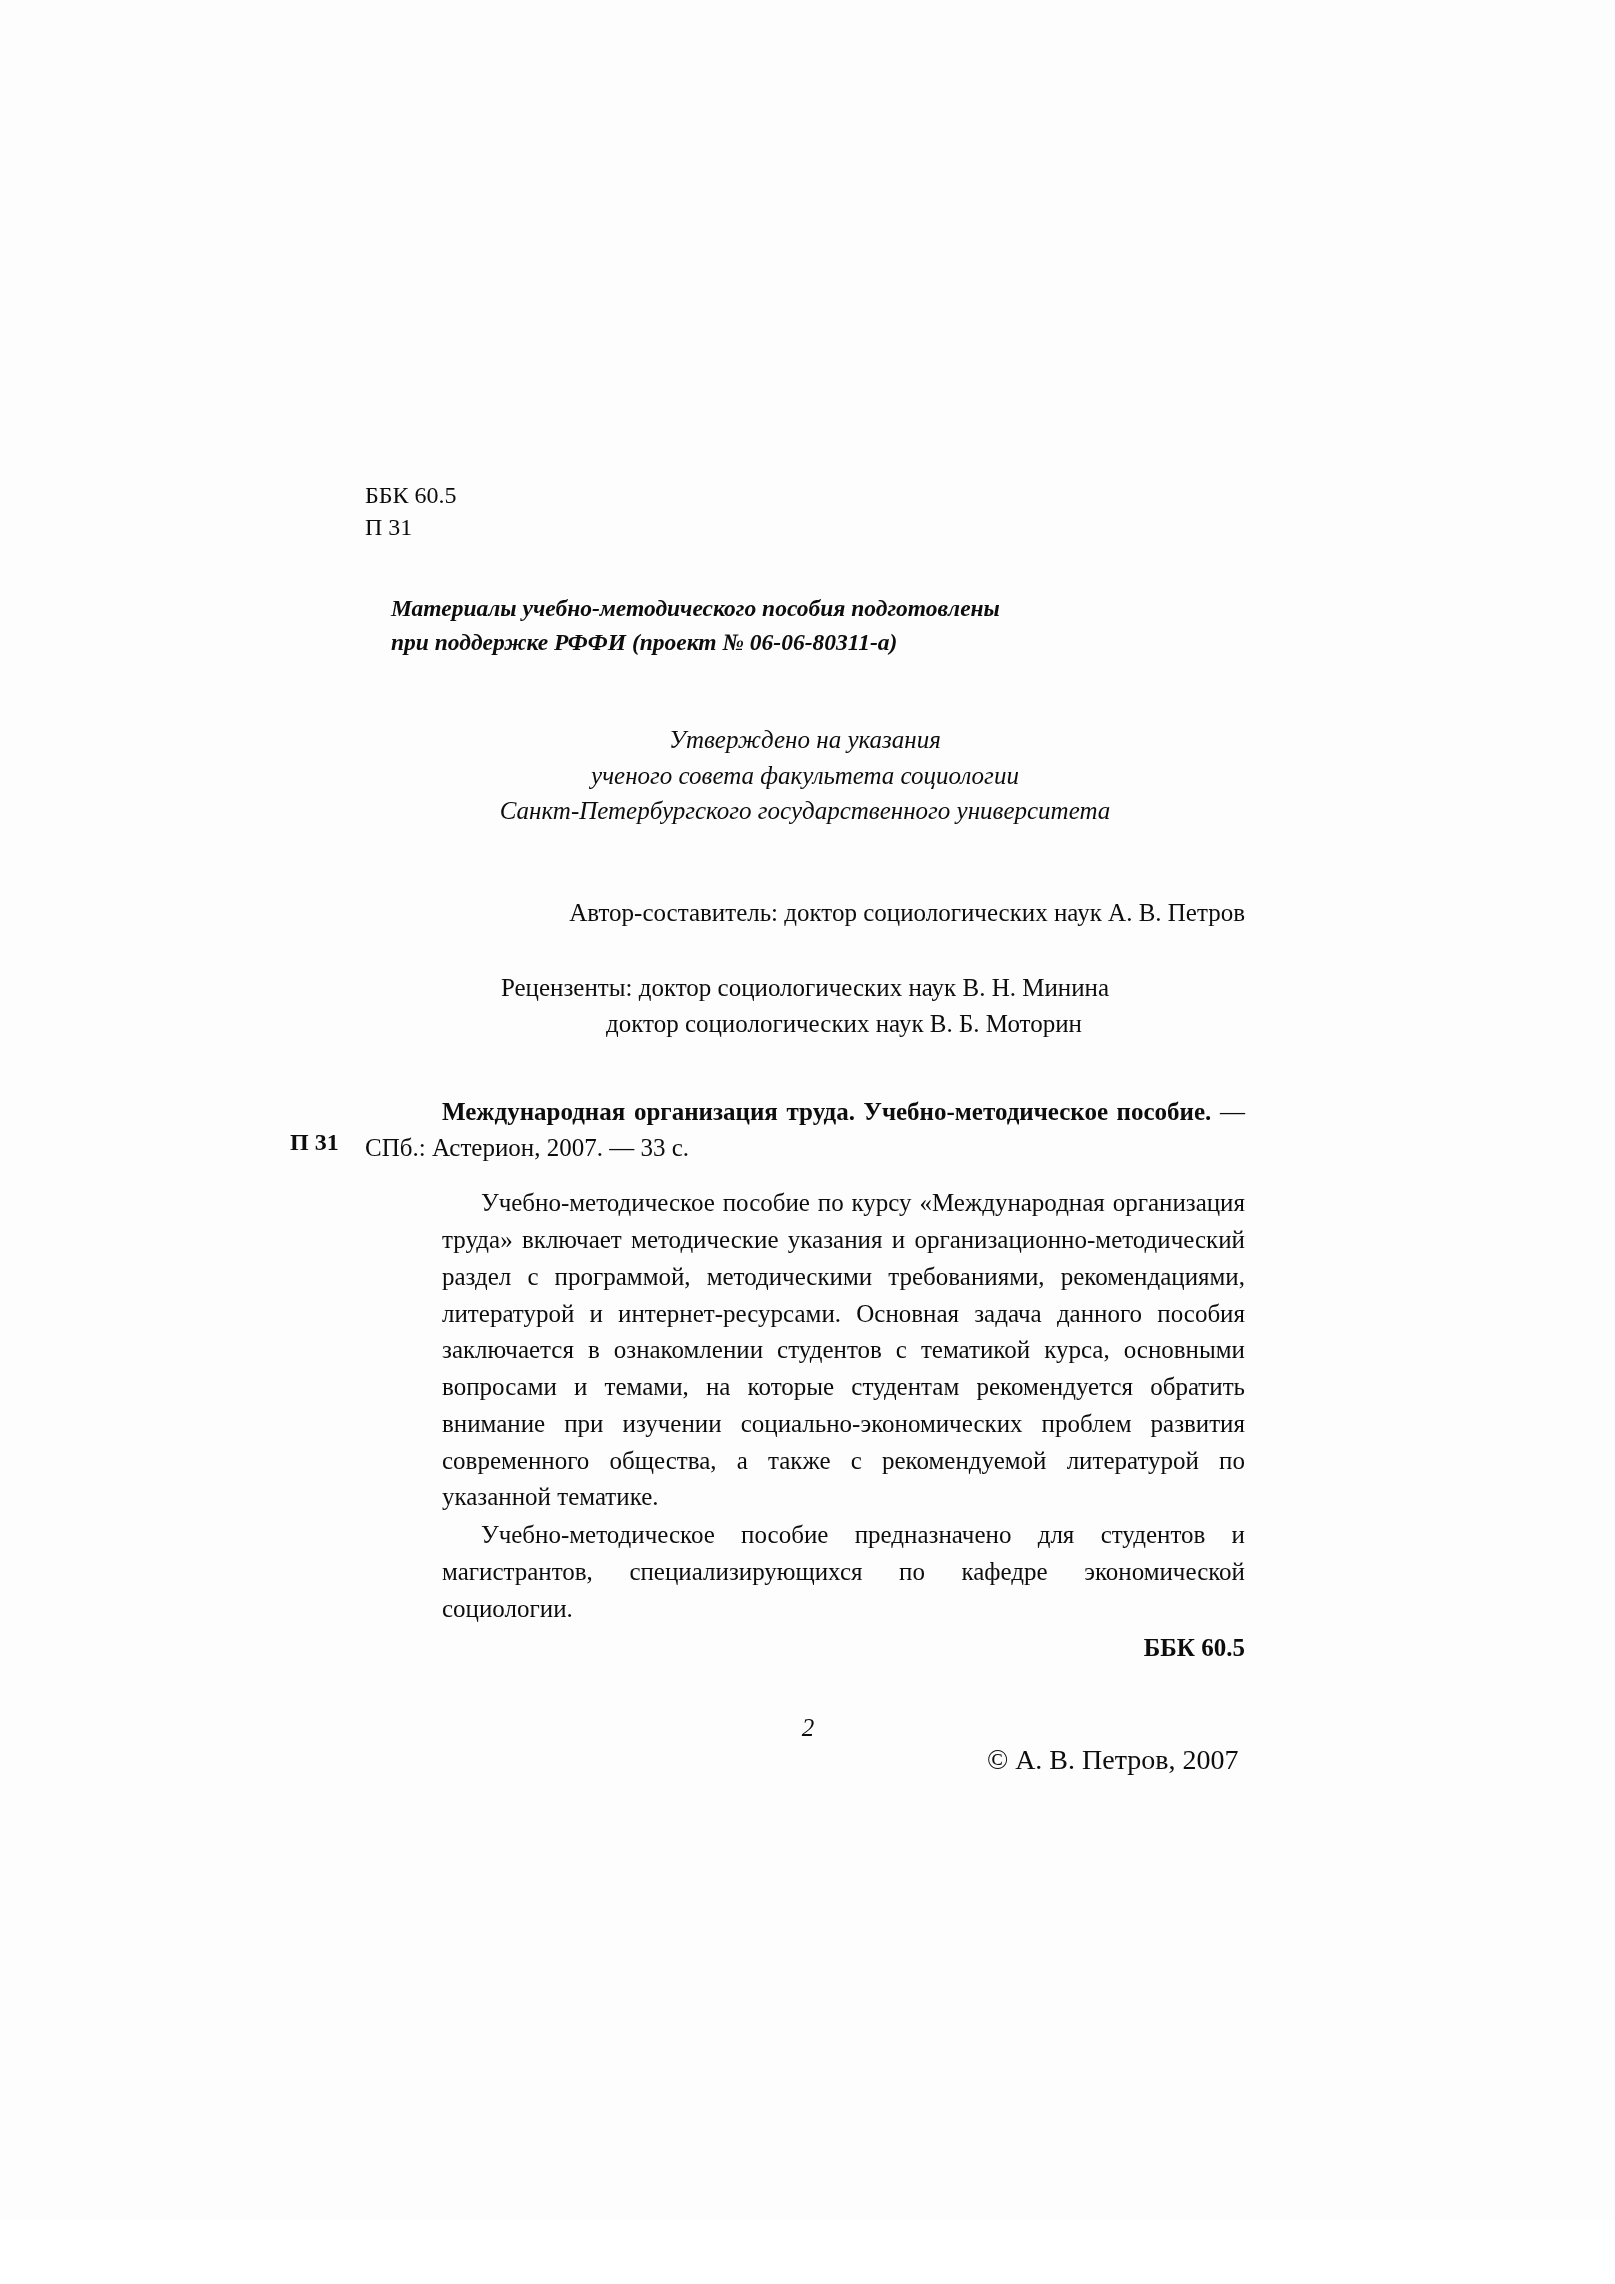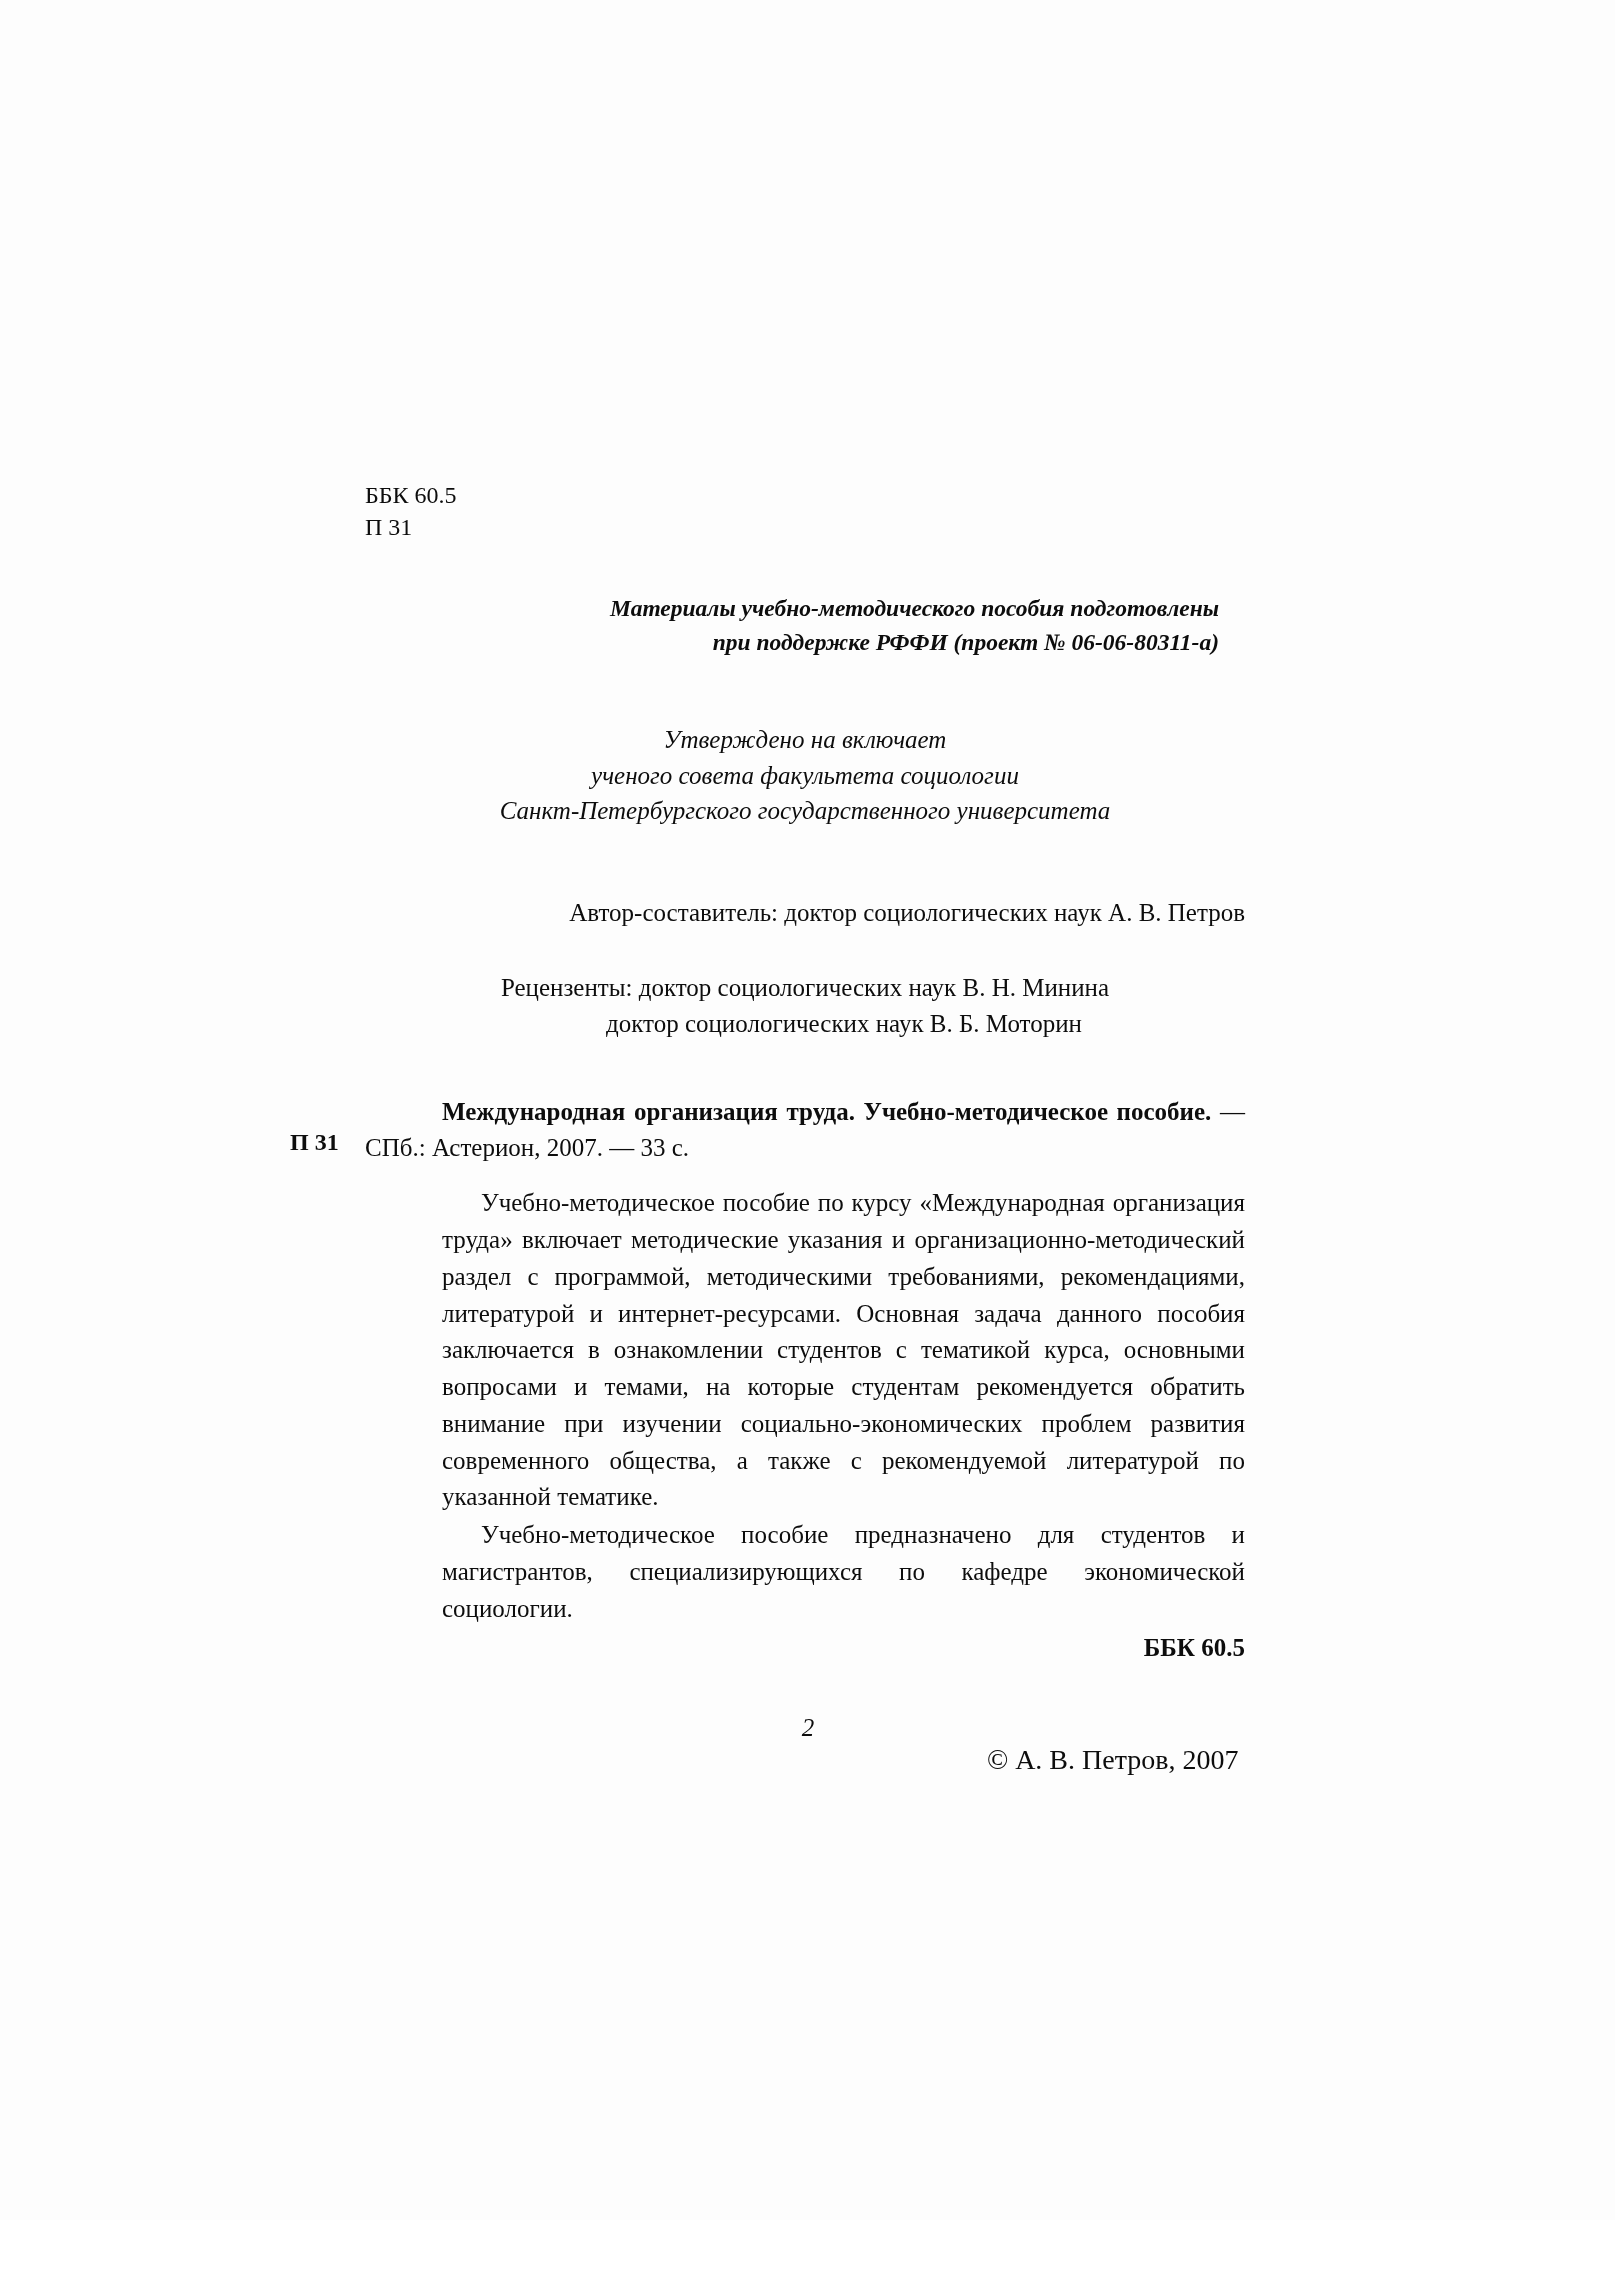--- a/index.html
+++ b/index.html
@@ -37,21 +37,21 @@
     font-size: 24px;
     line-height: 1.34;
     margin-left: 0px;
   }
   .bbk-block .line2 {
     display: block;
   }
 
   .grant-note {
     margin-top: 48px;
-    text-align: right;
+    text-align: left;
     font-style: italic;
     font-weight: bold;
     font-size: 23.5px;
     line-height: 1.45;
     padding: 0 26px;
   }
 
   .approval {
     margin-top: 63px;
     text-align: center;
@@ -151,21 +151,21 @@
       <span>ББК  60.5</span>
       <span class="line2">П 31</span>
     </div>
 
     <div class="grant-note">
       <div>Материалы учебно-методического пособия  подготовлены</div>
       <div>при  поддержке РФФИ (проект № 06-06-80311-а)</div>
     </div>
 
     <div class="approval">
-      <div>Утверждено на включает</div>
+      <div>Утверждено на указания</div>
       <div>ученого совета факультета социологии</div>
       <div>Санкт-Петербургского государственного университета</div>
     </div>
 
     <div class="author-line">Автор-составитель: доктор социологических наук А. В. Петров</div>
 
     <div class="reviewers">
       <span class="r1">Рецензенты: доктор социологических наук В. Н. Минина</span>
       <span class="r2">доктор социологических наук В. Б. Моторин</span>
     </div>

